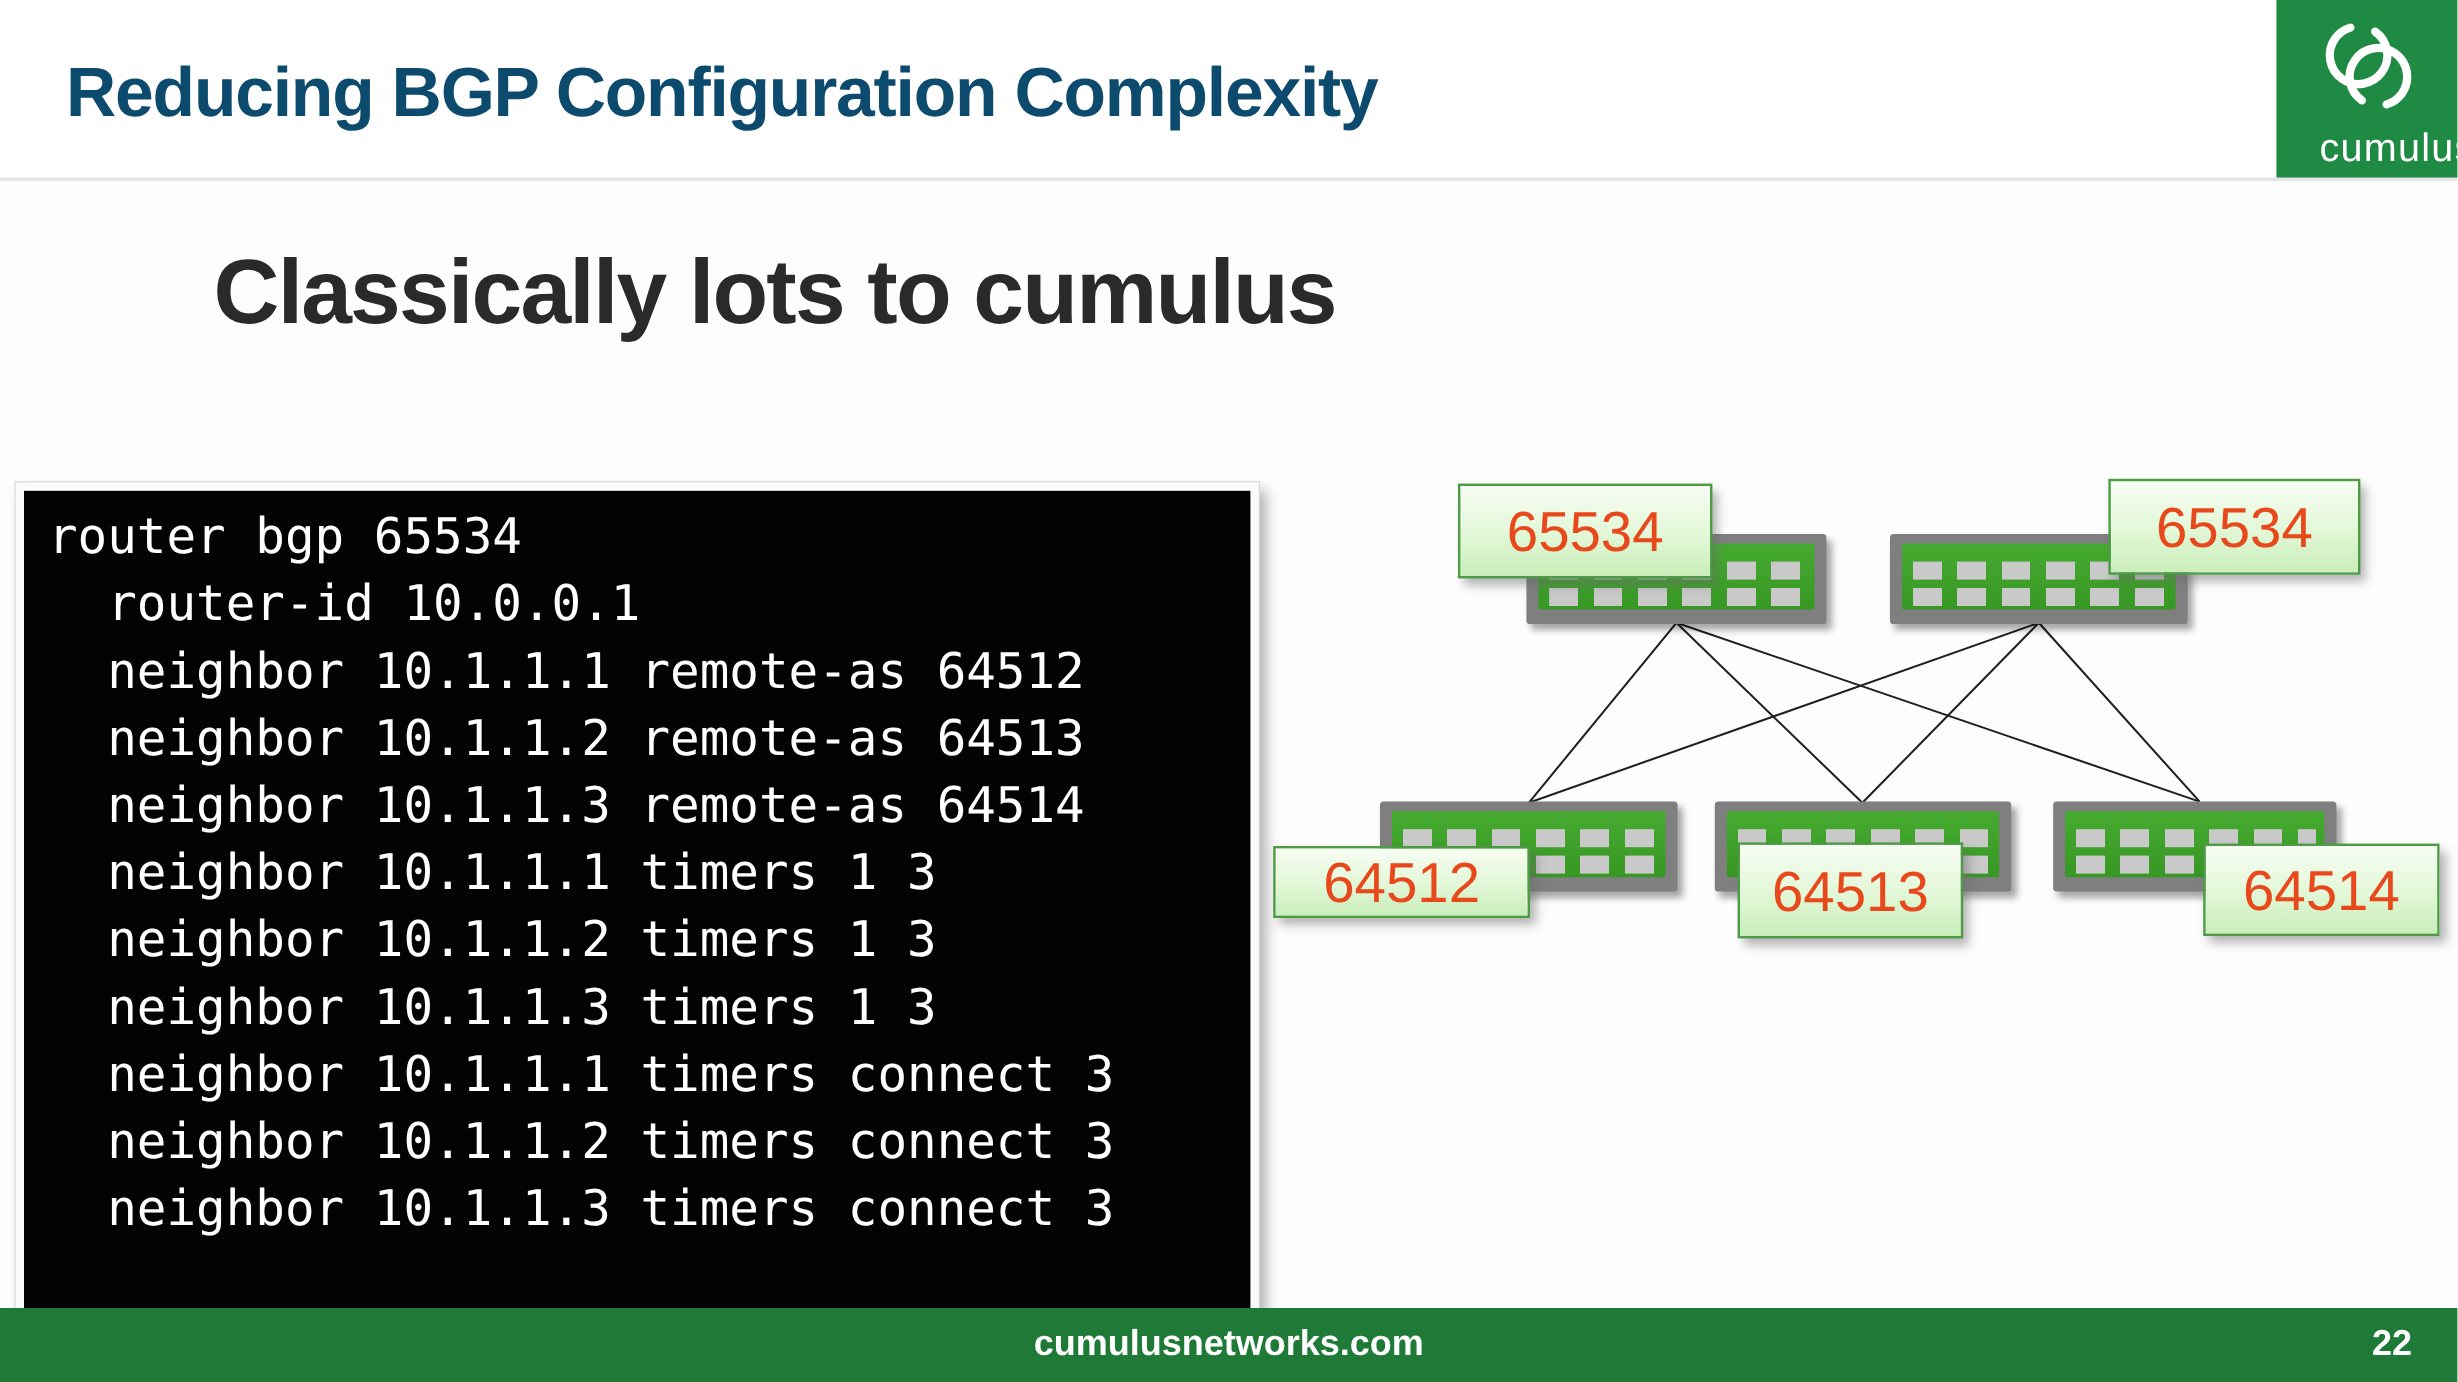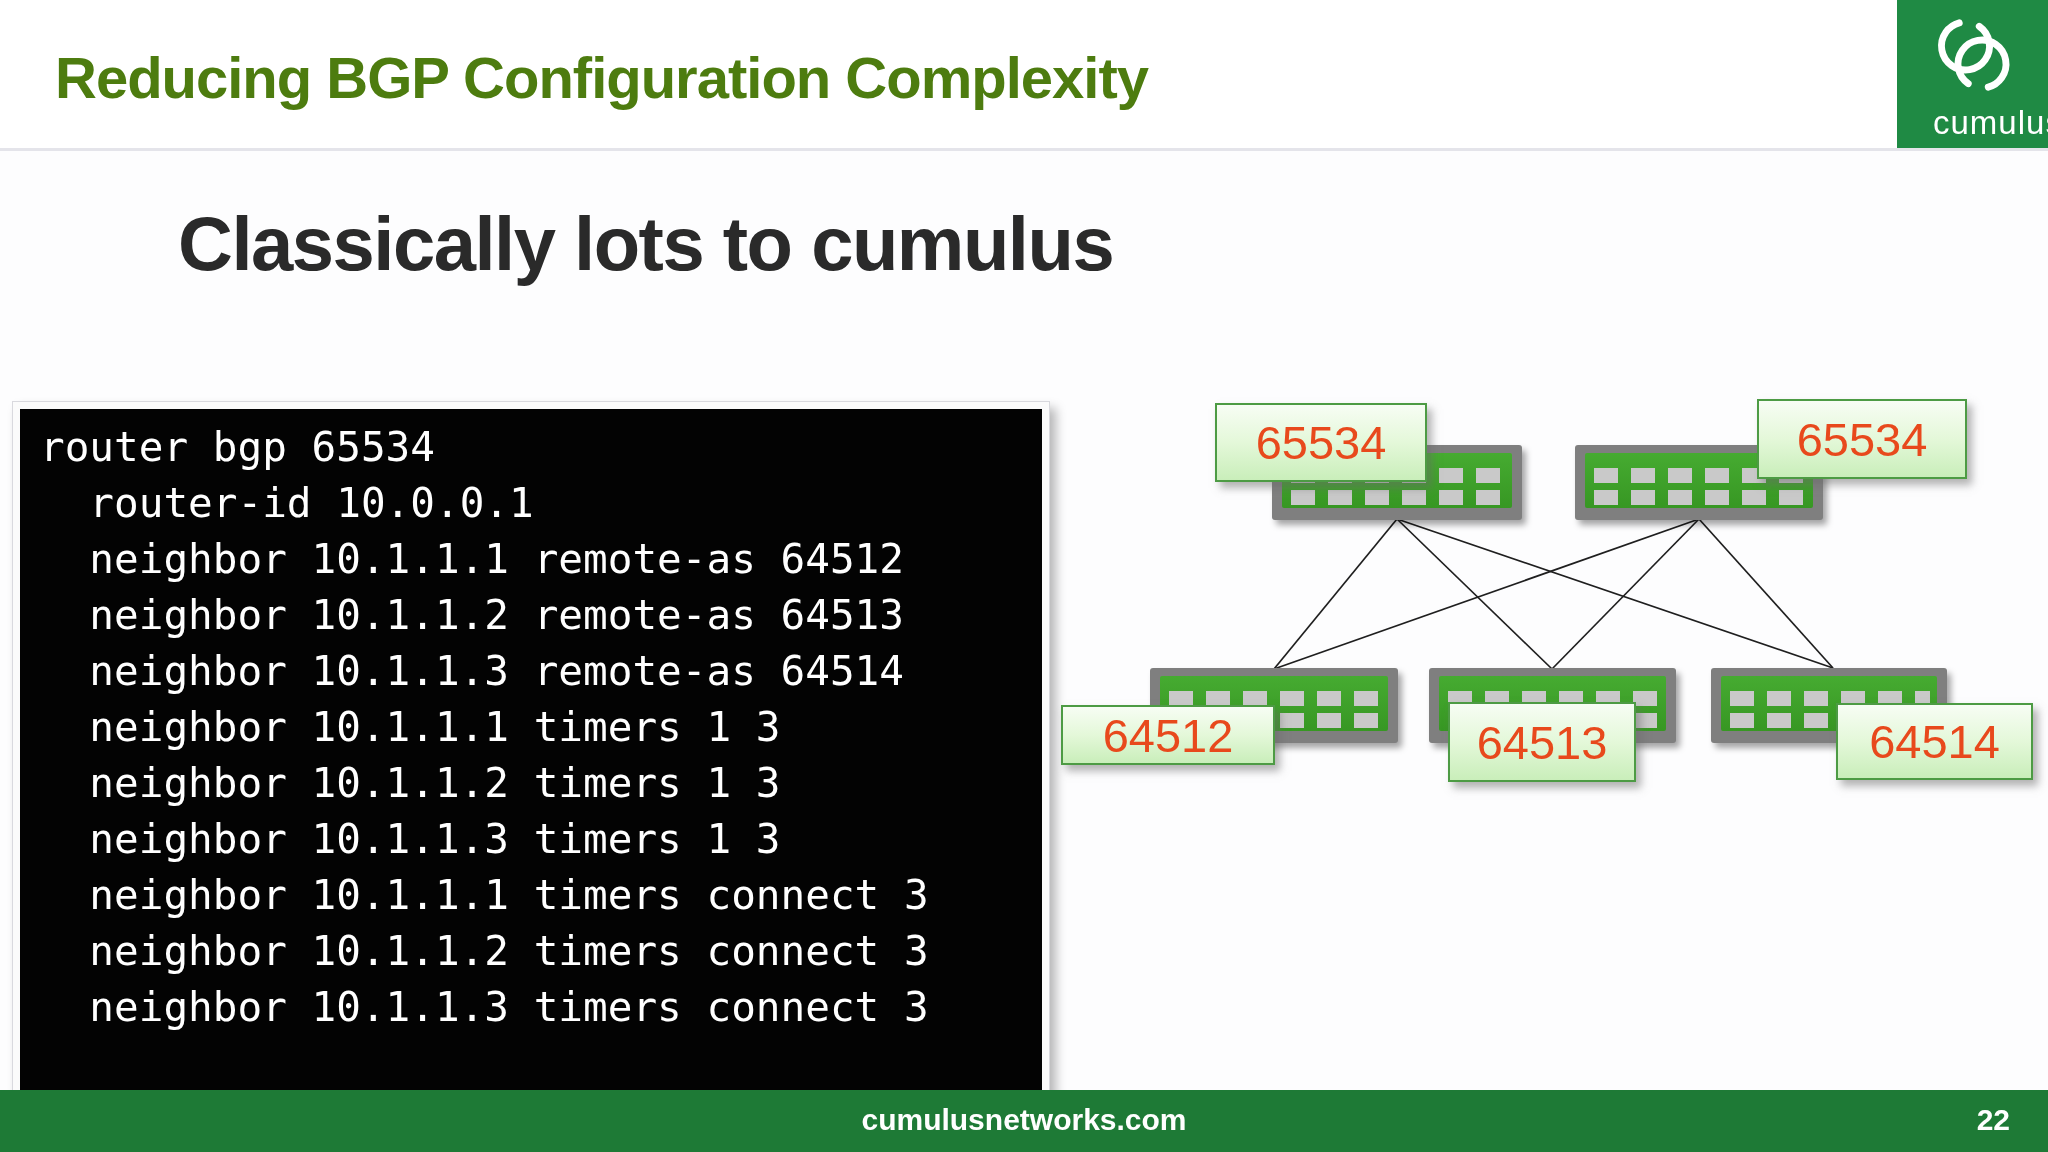--- a/index.html
+++ b/index.html
@@ -16,21 +16,21 @@
     position: absolute; left: 0; top: 0; width: 2048px; height: 148px;
     background: #ffffff;
   }
   .header-divider {
     position: absolute; left: 0; top: 148px; width: 2048px; height: 3px;
     background: #e4e4ea;
   }
   .header-title {
     position: absolute; left: 55px; top: 44px; margin: 0;
     font-size: 58px; font-weight: bold; letter-spacing: -1px;
-    color: #4d7c0f; white-space: nowrap;
+    color: #0c4a6e; white-space: nowrap;
   }
   .logo {
     position: absolute; left: 1897px; top: 0; width: 151px; height: 148px;
     background: #1f8a44; text-align: center;
   }
   .logo svg { display: block; margin: 10px auto 0 auto; }
   .logo-text {
     color: #ffffff; font-size: 33px; font-weight: 400; letter-spacing: 1px;
     margin-top: -2px; white-space: nowrap; margin-left: 36px;
   }

